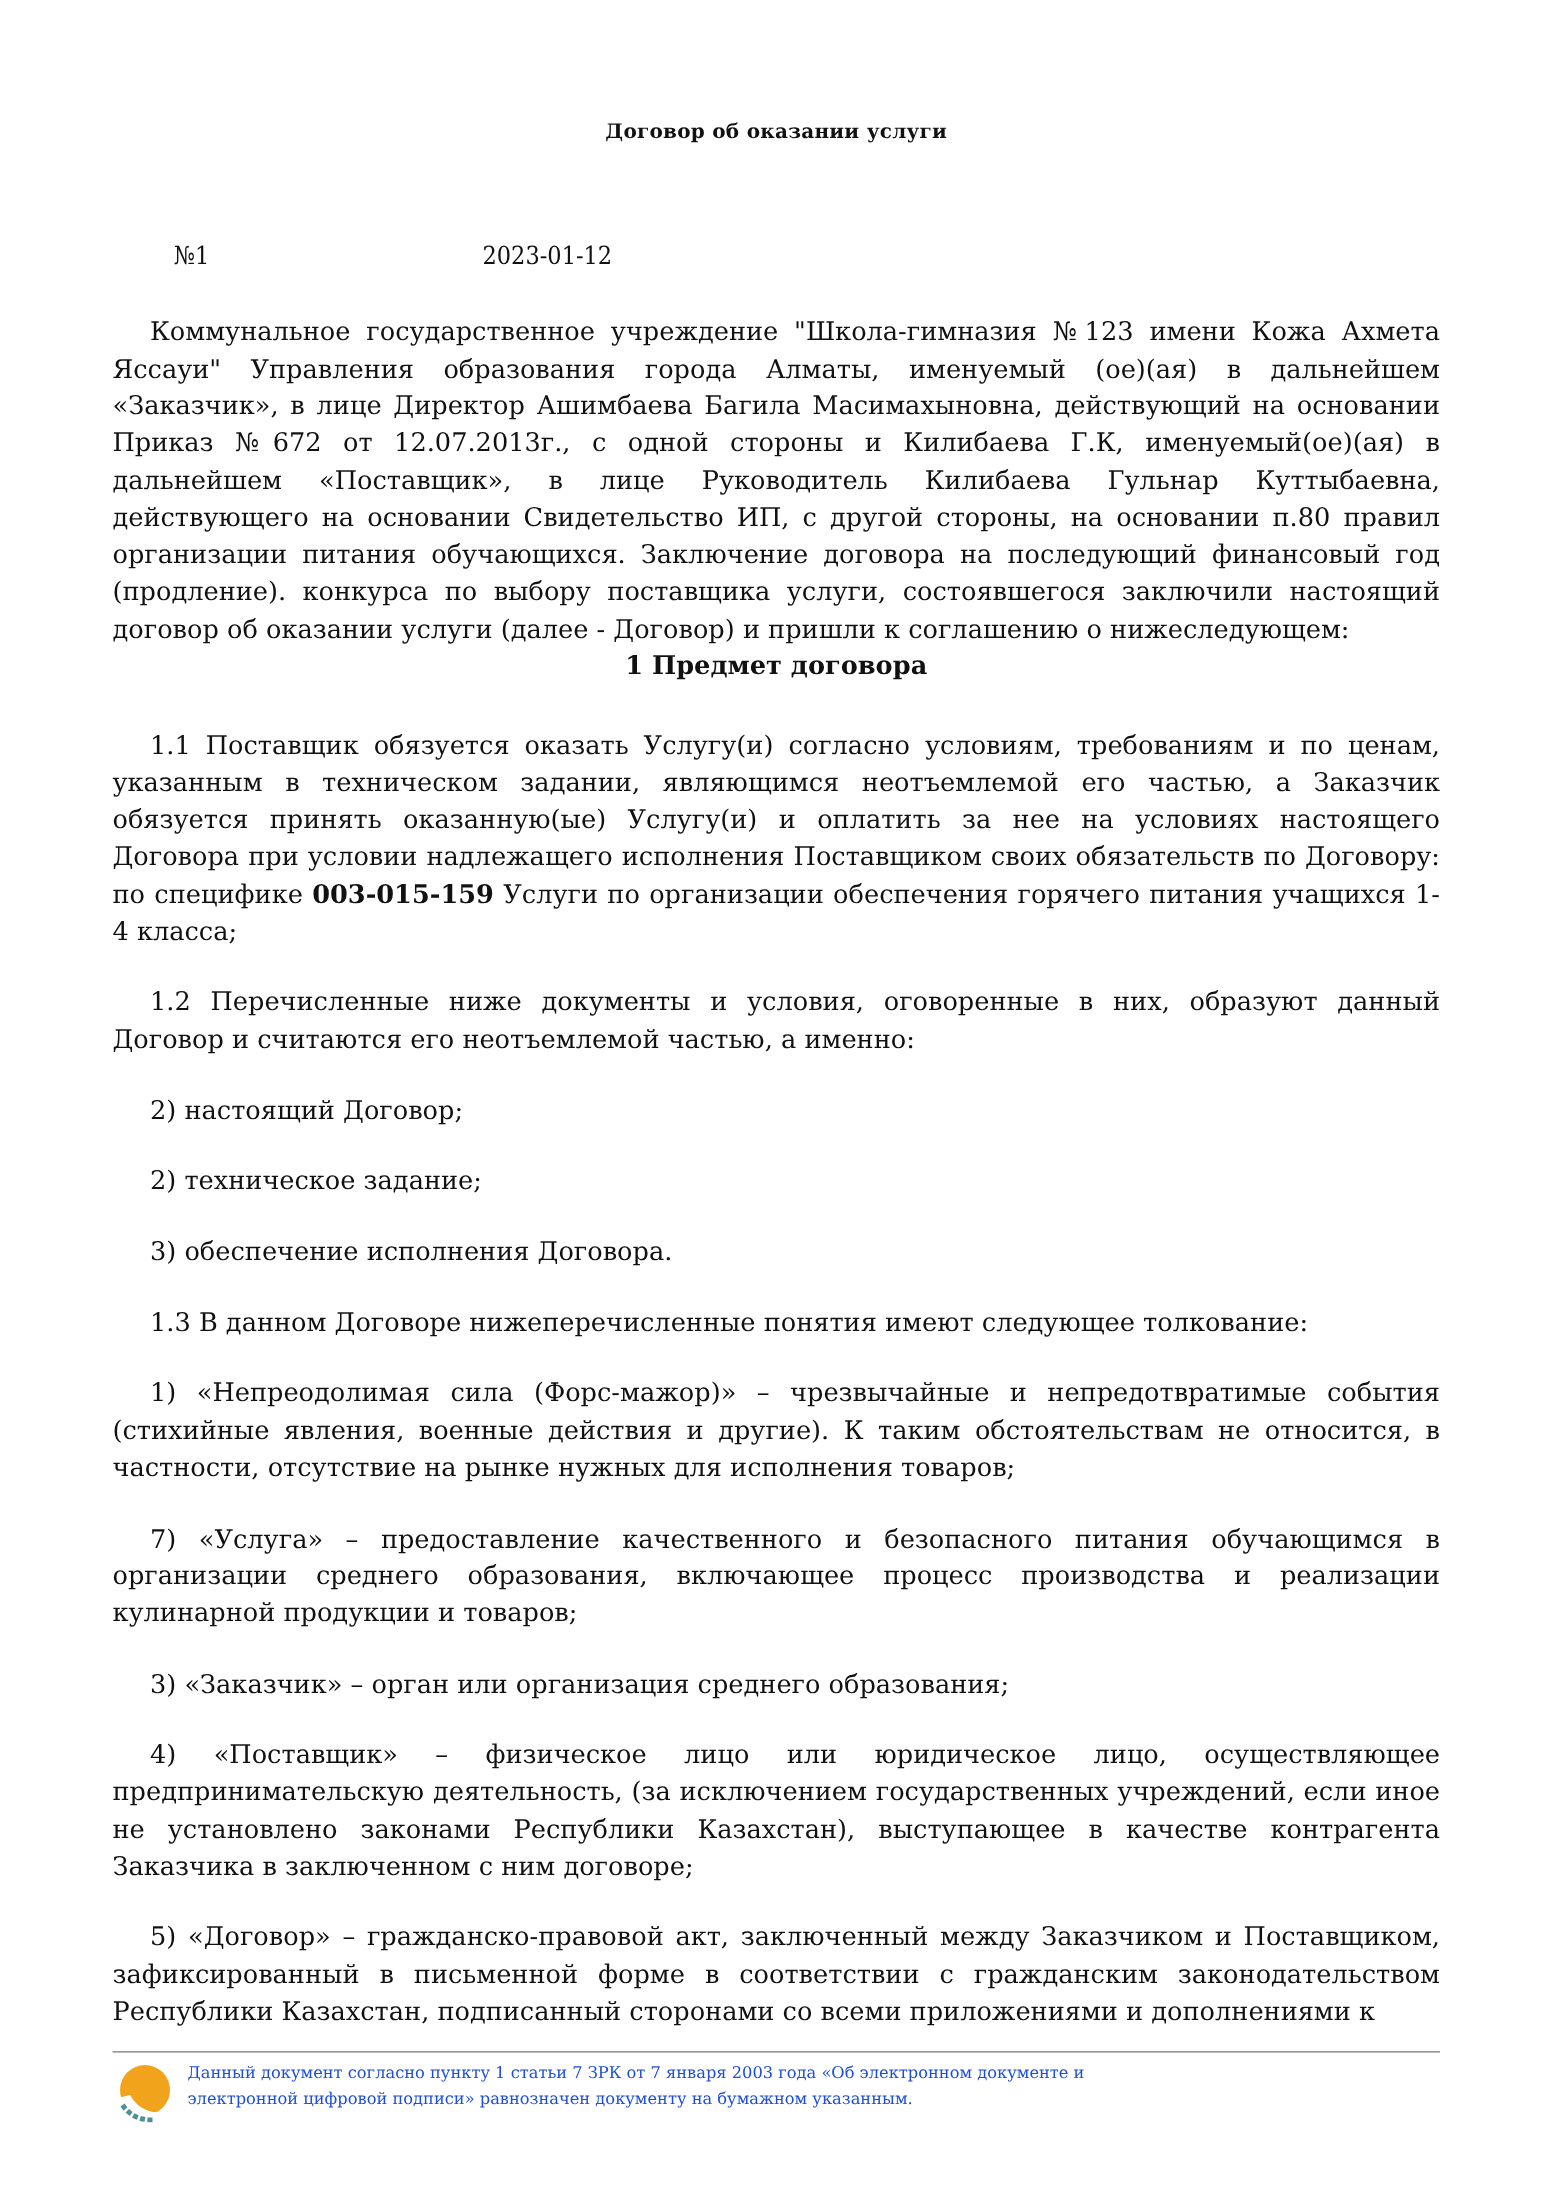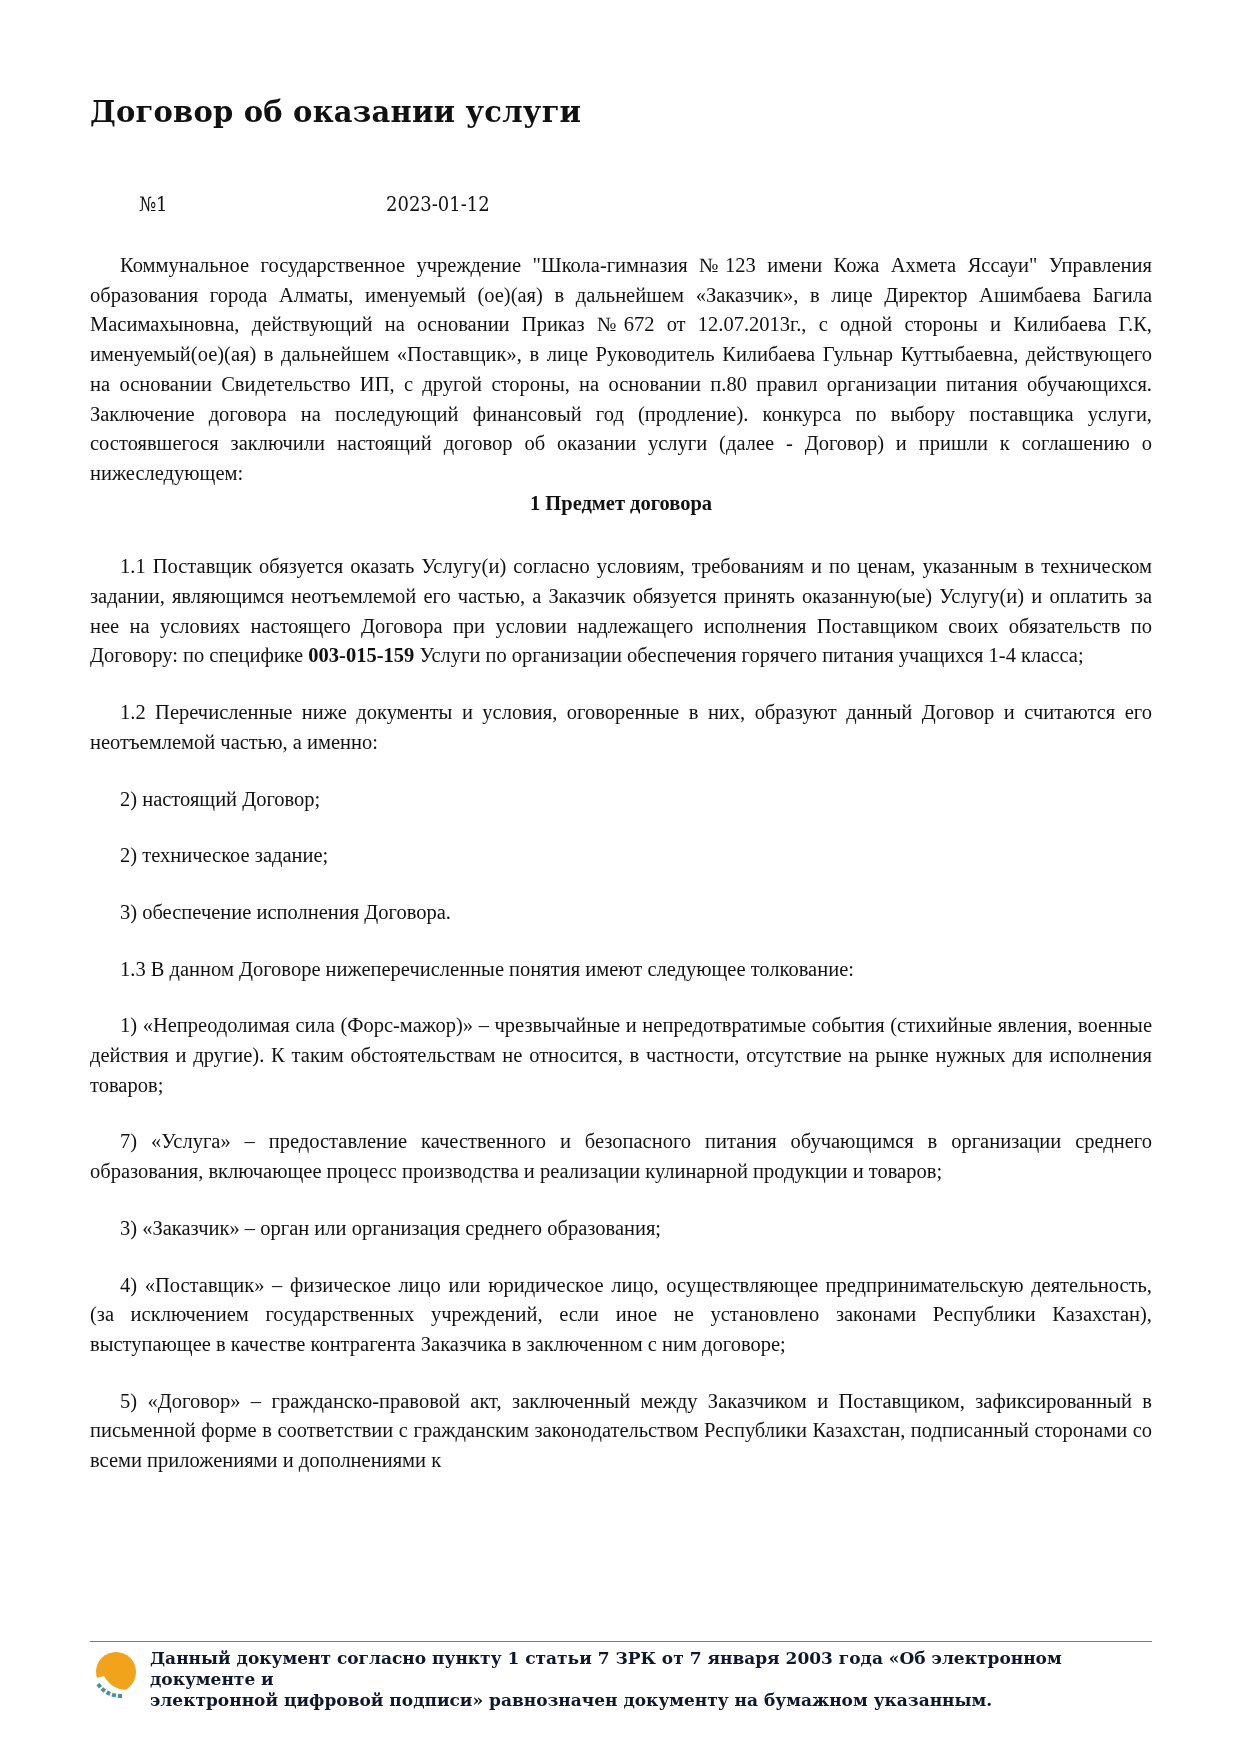--- a/index.html
+++ b/index.html
@@ -15,45 +15,44 @@
       position: absolute;
       left: 90px;
       top: 0;
       width: 1062px;
     }
     .title {
       position: absolute;
       left: 0;
       top: 95px;
       width: 1062px;
-      text-align: left;
+      text-align: center;
       font-family: "DejaVu Serif", serif;
       font-weight: bold;
-      font-size: 29px;
+      font-size: 16px;
       letter-spacing: 0.2px;
     }
     .meta-row {
       position: absolute;
       top: 192px;
       left: 0;
       width: 1062px;
       font-size: 20px;
       font-family: "DejaVu Serif", serif;
       font-stretch: condensed;
     }
     .meta-row .num { position: absolute; left: 49px; }
     .meta-row .date { position: absolute; left: 296px; }
     .body-text {
       position: absolute;
       left: 0;
       top: 251px;
       width: 1062px;
       font-size: 20.5px;
       line-height: 29.7px;
-      font-family: Liberation Serif, serif;
     }
     p {
       margin: 0;
       text-align: justify;
       text-indent: 30px;
     }
     p.gap { margin-top: 27px; }
     p.section-heading {
       text-align: center;
       text-indent: 0;
@@ -81,24 +80,23 @@
       position: absolute;
       left: 0;
       top: 2px;
       width: 46px;
       height: 48px;
     }
     .footer .note {
       position: absolute;
       left: 58px;
       top: 0;
-      font-size: 17px;
+      font-size: 13px;
       line-height: 21px;
-      color: #0f172a;
-      font-weight: bold;
+      color: #1d4ed8;
     }
   </style>
 </head>
 <body>
 
 <div class="page">
   <div class="title">Договор об оказании услуги</div>
 
   <div class="meta-row">
     <span class="num">№1</span>

